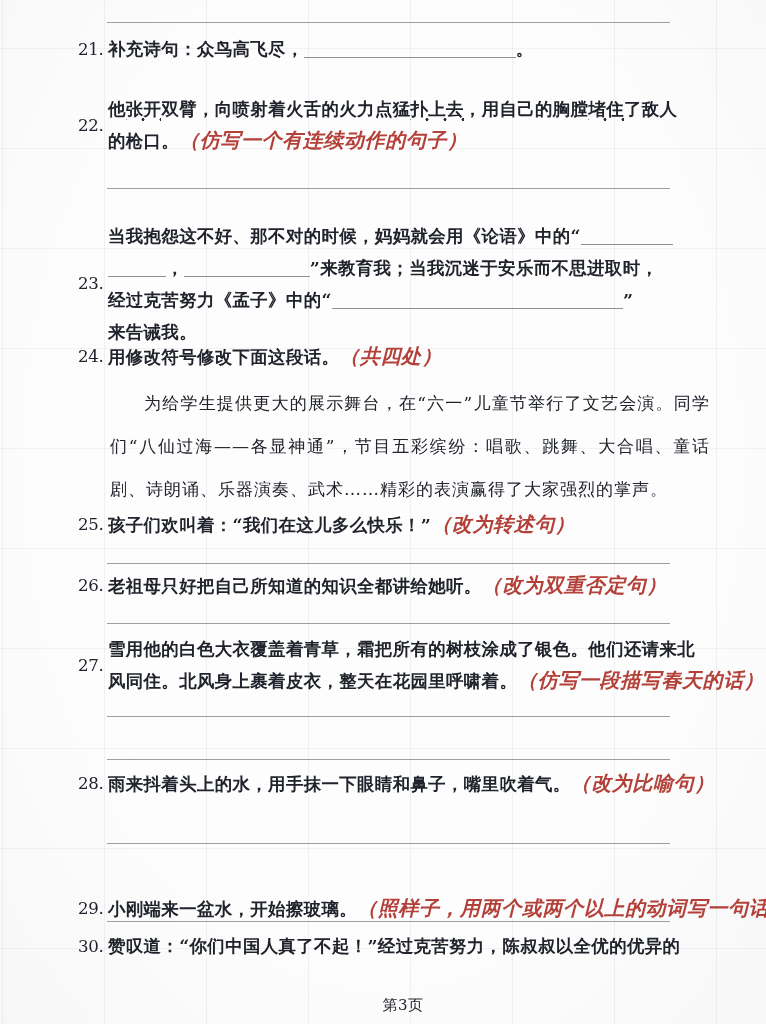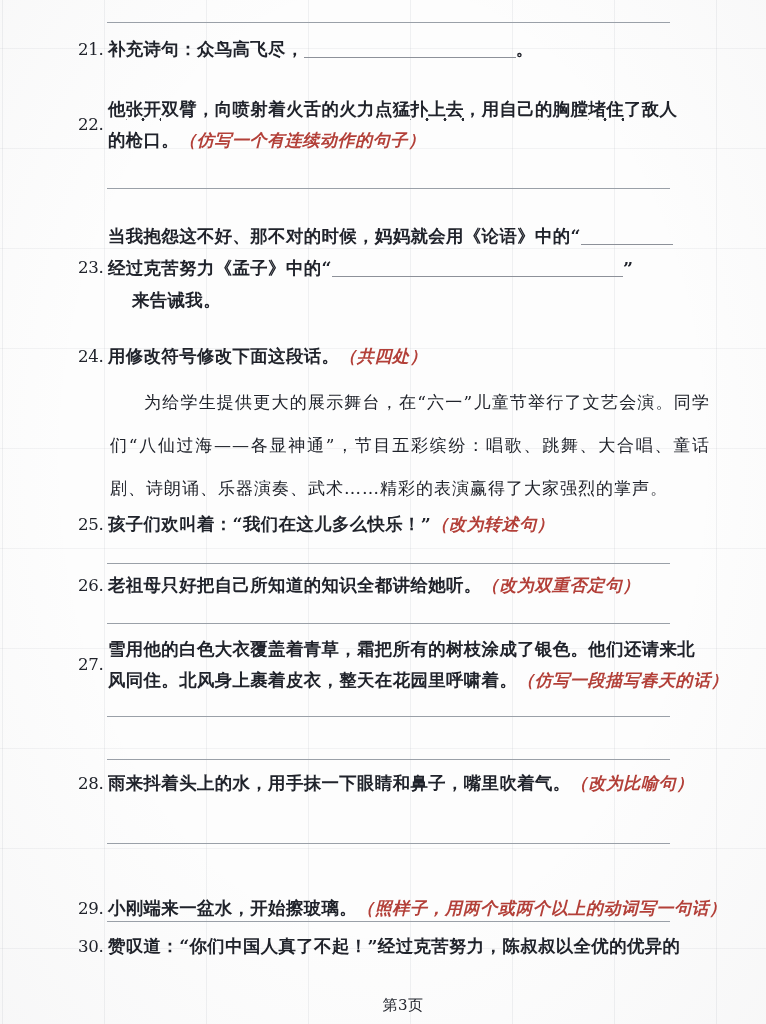--- a/index.html
+++ b/index.html
@@ -85,21 +85,21 @@
     font-family: "DejaVu Serif", "Liberation Serif", serif;
     font-weight: 500;
     letter-spacing: 0.5px;
   }
   
   .hint {
     color: #b34039;
     font-family: "DejaVu Serif", "Liberation Serif", serif;
     font-style: italic;
     font-weight: 600;
-    font-size: 17px;
+    font-size: 20px;
     letter-spacing: 0.6px;
     white-space: nowrap;
   }
   
   .dotted {
     position: relative;
   }
   .dotted::after {
     content: "";
     position: absolute;
@@ -184,23 +184,26 @@
     <div class="rule" style="top:188px;"></div>
 
     <div class="q" id="q23" style="top:220px;">
       <div class="q-row">
         <span class="q-num">23.</span>
         <span class="q-body">
           <div class="q-line cn" style="line-height:32px;">
             <span>当我抱怨这不好、那不对的时候，妈妈就会用《论语》中的“</span><span class="blank" style="width:92px;"></span>
           </div>
           <div class="q-line cn" style="line-height:32px;">
+            <span class="blank" style="width:58px;"></span><span>，</span><span class="blank" style="width:126px;"></span><span>”来教育我；当我沉迷于安乐而不思进取时，</span>
+          </div>
+          <div class="q-line cn" style="line-height:32px;">
             <span>经过克苦努力《孟子》中的“</span><span class="blank" style="width:291px;"></span><span>”</span>
           </div>
-          <div class="q-line cn" style="line-height:32px;margin-left:24px;">
+          <div class="q-line cn" style="line-height:32px;">
             <span>来告诫我。</span>
           </div>
         </span>
       </div>
     </div>
 
     <div class="q" id="q24" style="top:341px;">
       <div class="q-row">
         <span class="q-num">24.</span>
         <span class="q-body">

